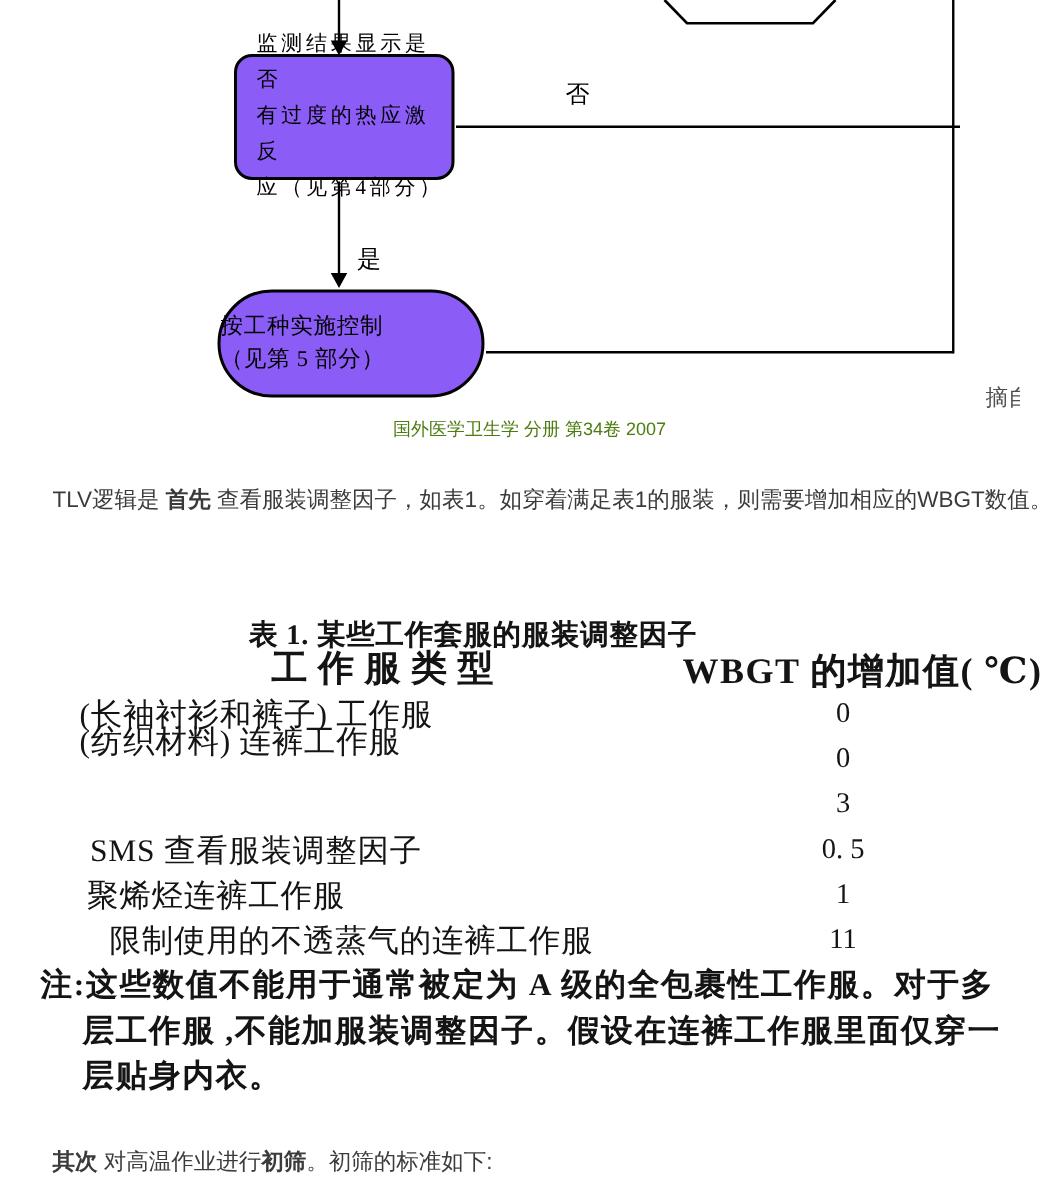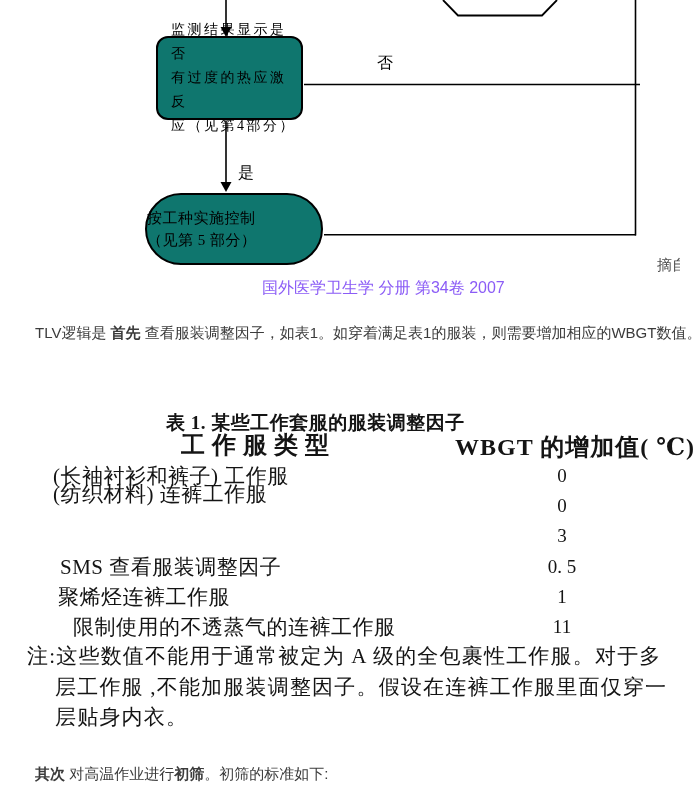--- a/index.html
+++ b/index.html
@@ -6,47 +6,47 @@
   .page{
     position:relative;width:695px;height:790px;background:#ffffff;
     overflow:hidden;
     font-family:"Liberation Sans","DejaVu Sans",sans-serif;
   }
   .abs{position:absolute;white-space:nowrap;}
   
   .fc{font-family:"Liberation Serif","DejaVu Serif",serif;color:#000;}
   .fc-lines{position:absolute;left:0;top:0;}
   .fc-box{
-    position:absolute;box-sizing:border-box;border:2px solid #000;background:#0f766e;
+    position:absolute;box-sizing:border-box;border:2px solid #000;background:#8b5cf6;
     display:flex;align-items:center;
     font-family:"Liberation Serif","DejaVu Serif",serif;color:#000;
   }
   .fc-box .txt{white-space:pre-line;}
   .box-monitor{left:156px;top:36px;width:147px;height:84px;border-radius:12px;
     font-size:14px;line-height:24px;letter-spacing:2.5px;padding-left:13px;}
   .box-control{left:145px;top:193px;width:178px;height:72px;border-radius:36px;
     font-size:15px;line-height:22px;letter-spacing:.5px;justify-content:flex-start;padding-right:6px;}
   .fc-label{font-size:16px;}
   .lbl-no{left:377px;top:53px;}
   .lbl-yes{left:238px;top:163px;}
   .excerpt{left:657px;top:256px;width:23px;overflow:hidden;color:#4f4f4f;font-size:15px;}
   
   .body-text{color:#3b3b3b;font-size:15px;}
-  .caption{left:262px;top:278px;color:#8b5cf6;font-size:16px;}
+  .caption{left:262px;top:278px;color:#4d7c0f;font-size:12px;}
   .p-tlv{left:35px;top:324px;}
   .p-next{left:35px;top:765px;}
   .b{font-weight:700;}
   
   .tbl{font-family:"Liberation Serif","DejaVu Serif",serif;color:#141414;}
   .tbl-title{left:166px;top:410px;font-size:19px;font-weight:700;letter-spacing:.5px;}
   .tbl-h-type{left:181px;top:429px;font-size:24px;font-weight:700;letter-spacing:7px;}
   .tbl-h-val{left:455px;top:431px;font-size:24px;font-weight:700;letter-spacing:1px;}
   .t-row{font-size:21px;letter-spacing:.5px;}
   .t-val{width:100px;left:512px;text-align:center;font-size:19px;}
-  .note-line{font-size:21px;letter-spacing:1.2px;}
+  .note-line{font-size:21px;letter-spacing:1.2px;font-weight:bold;}
 </style>
 </head>
 <body>
 
 <div class="page">
 
   <svg class="fc-lines" width="695" height="310" viewBox="0 0 695 310">
 
     <line x1="226" y1="0" x2="226" y2="28" stroke="#000" stroke-width="1.6"></line>
     <polygon points="220.5,27 231.5,27 226,37" fill="#000"></polygon>

